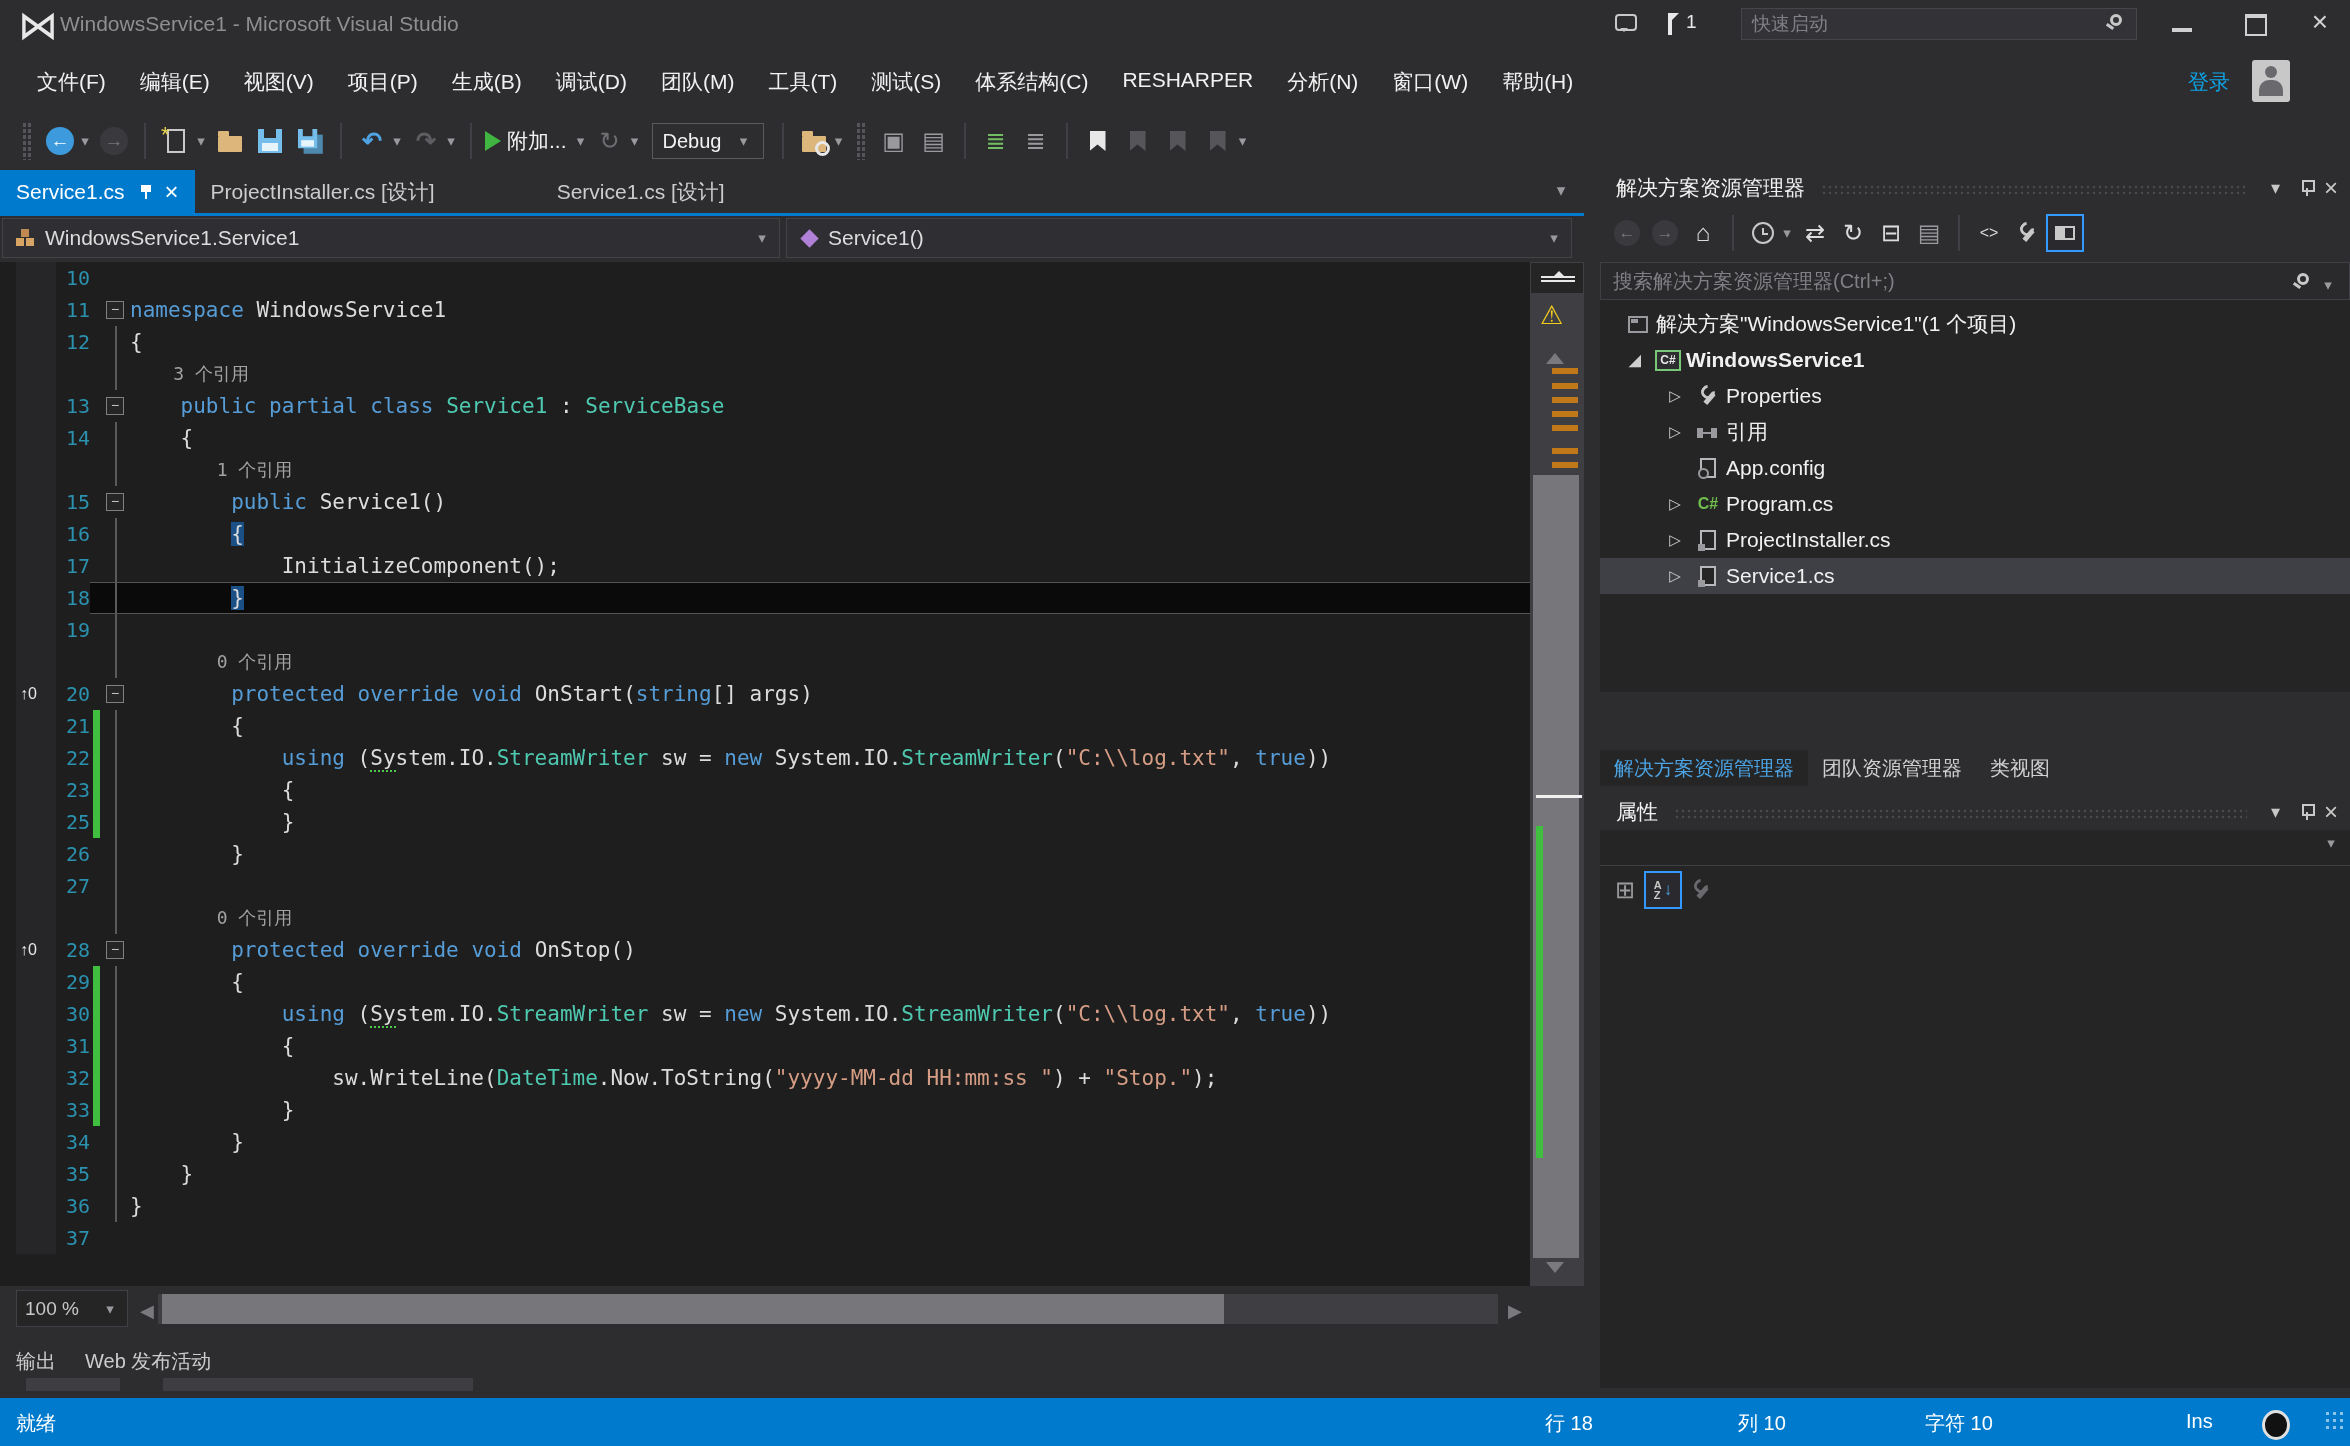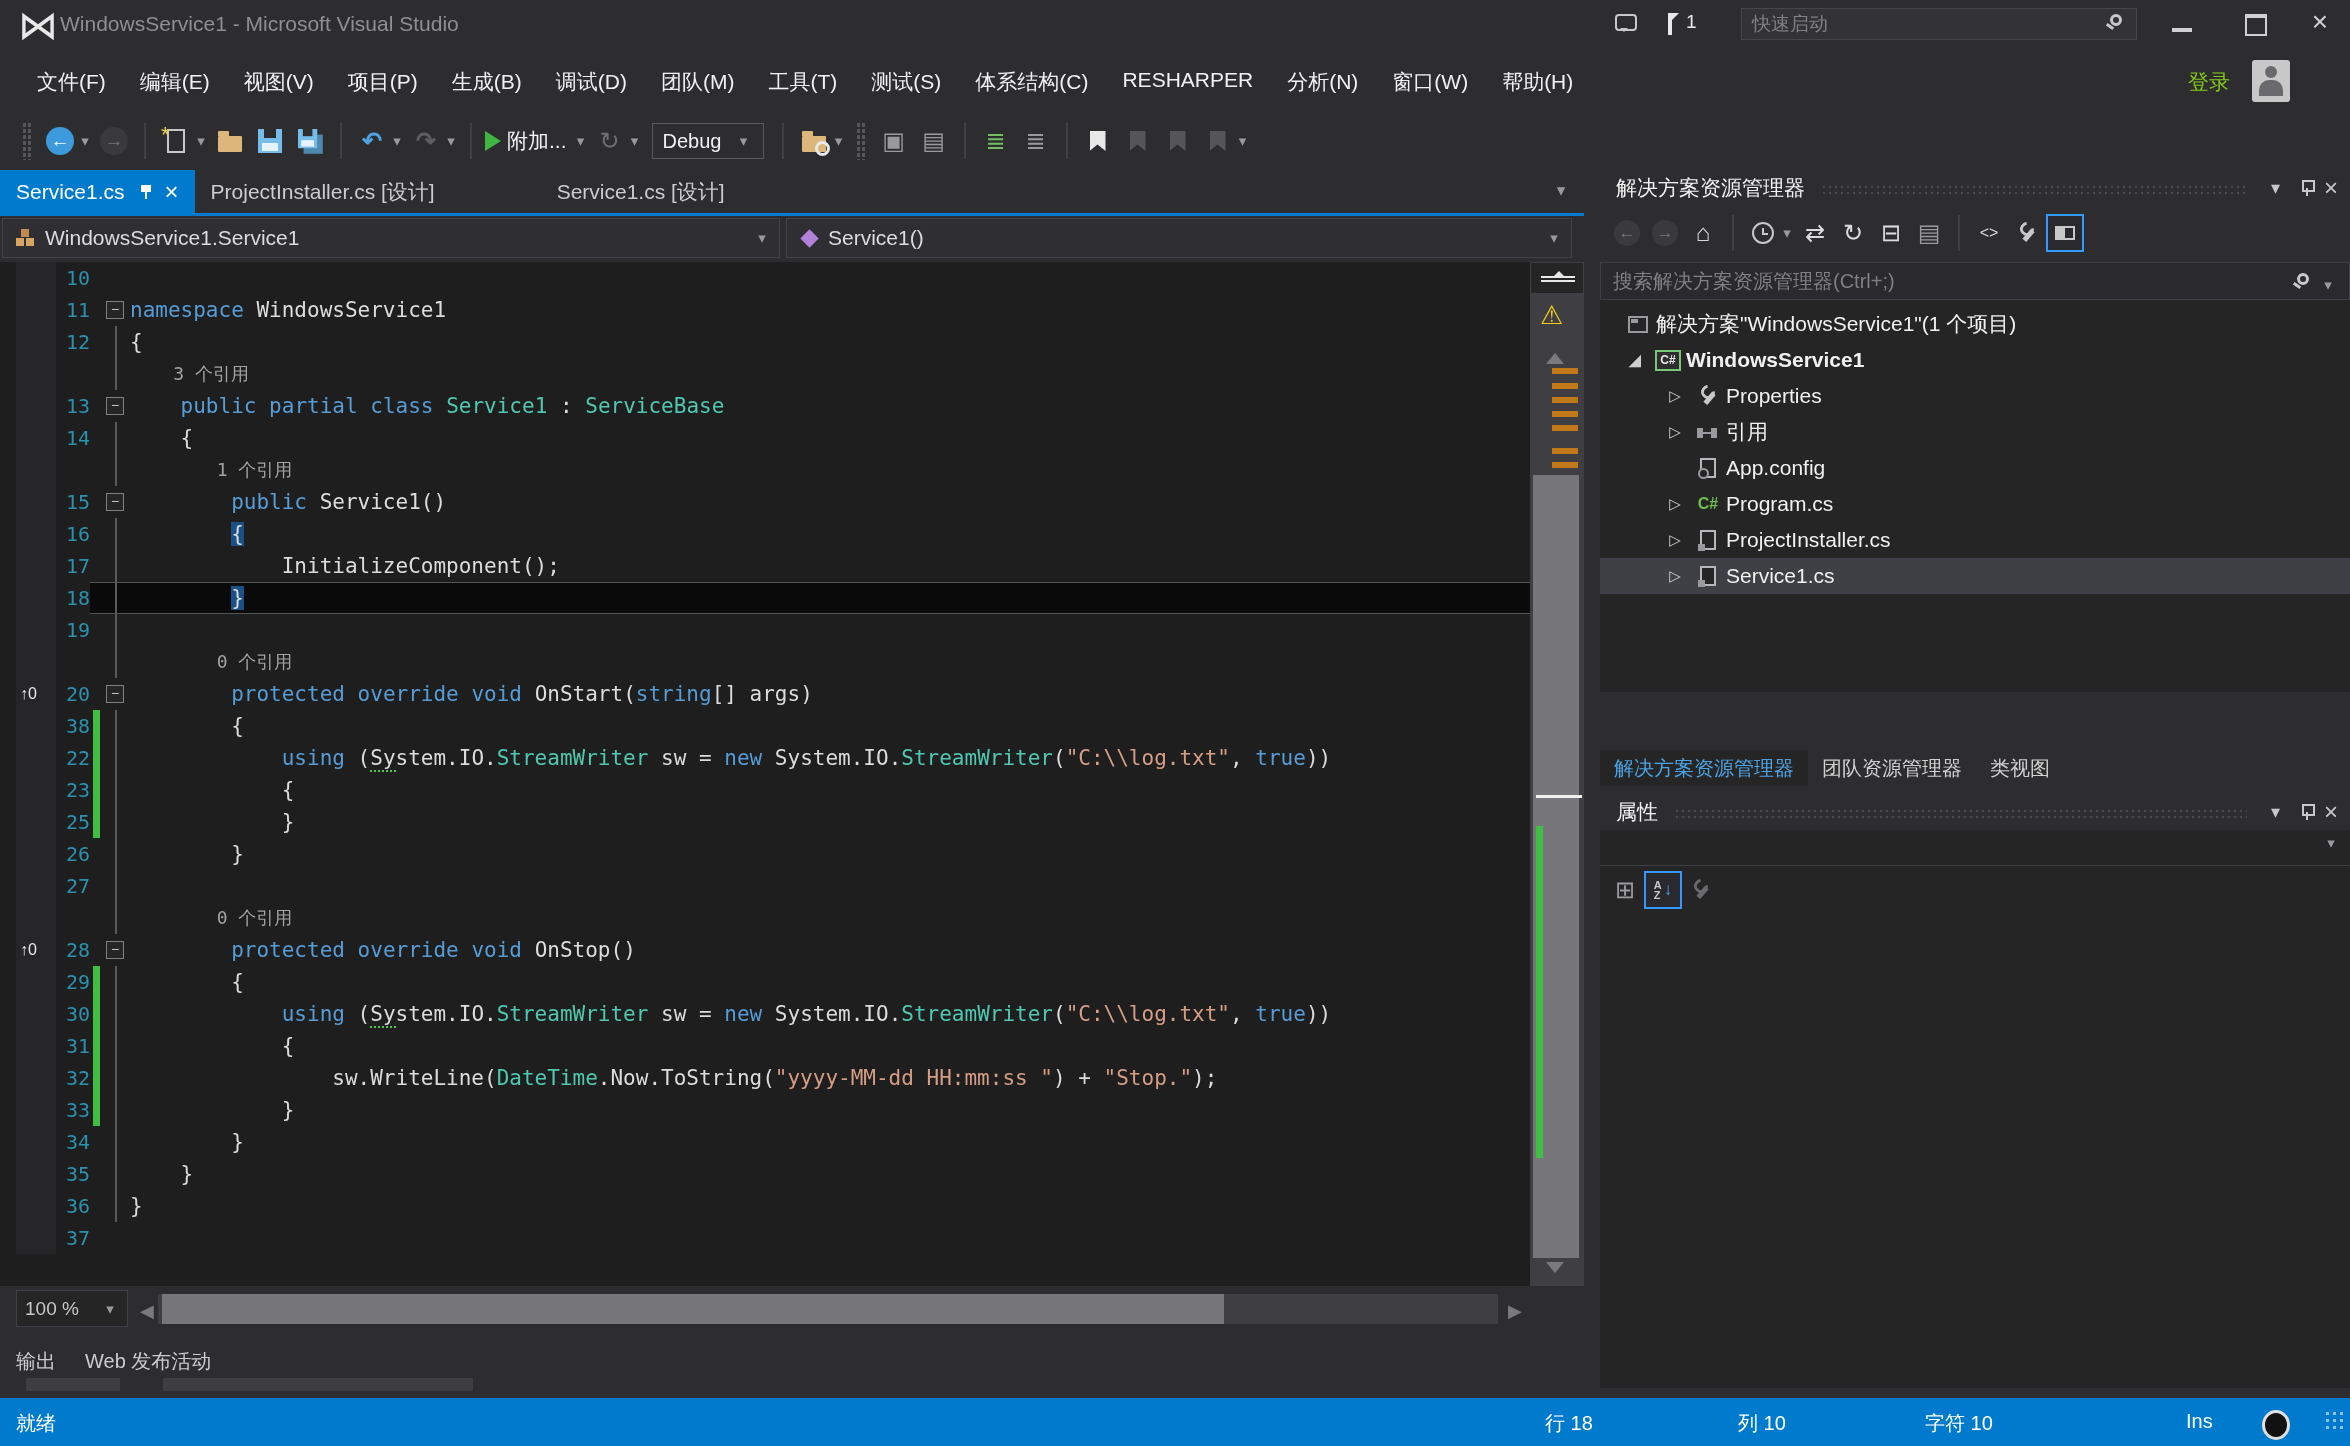--- a/index.html
+++ b/index.html
@@ -29,21 +29,21 @@
       border:3px solid #C8C8C8; border-radius:50%; }
   .qsearch:after { content:""; position:absolute; left:-7px; top:8px; width:8px; height:3px;
       background:#C8C8C8; transform:rotate(35deg); }
   .winbtn { position:absolute; top:6px; width:44px; height:34px; }
   .wb-min:before { content:""; position:absolute; left:12px; top:22px; width:20px; height:4px; background:#D0D0D0; }
   .wb-max:before { content:""; position:absolute; left:13px; top:8px; width:18px; height:16px; border:2px solid #D0D0D0; border-top-width:4px; }
   .wb-close { color:#D0D0D0; font-size:28px; text-align:center; line-height:32px; }
   
   #menubar { position:absolute; left:0; top:52px; width:2350px; height:60px; display:flex; align-items:center; padding-left:20px; }
   .menu-item { font-size:21px; color:#F1F1F1; padding:8px 17px; cursor:default; }
-  #signin { position:absolute; right:120px; top:16px; font-size:21px; color:#84cc16; }
+  #signin { position:absolute; right:120px; top:16px; font-size:21px; color:#0ea5e9; }
   #avatar { position:absolute; right:60px; top:8px; width:38px; height:42px; background:#C8C8C8; border-radius:3px; }
   #avatar:before { content:""; position:absolute; left:13px; top:6px; width:12px; height:12px; border-radius:50%; background:#6A6A6E; }
   #avatar:after { content:""; position:absolute; left:7px; top:20px; width:24px; height:16px; border-radius:10px 10px 0 0; background:#6A6A6E; }
   
   #toolbar { position:absolute; left:0; top:112px; width:2350px; height:58px; display:flex; align-items:center; padding-left:14px; }
   .tgrip { width:10px; height:38px; margin:0 8px;
       background-image:radial-gradient(#56565A 1.6px, transparent 1.8px); background-size:5px 6px; }
   .tsep { width:2px; height:36px; background:#3F3F46; margin:0 10px; }
   .tbtn { position:relative; width:34px; height:34px; margin:0 3px; display:flex; align-items:center; justify-content:center; }
   .tcaret { color:#9A9A9E; font-size:15px; margin:0 2px 0 -2px; width:14px; text-align:center; }
@@ -457,21 +457,21 @@
             <div class="gl">↑0</div>
             <div class="num">20</div>
             <div class="bar"></div>
             <div class="fold">
               <div class="foldbox">−</div>
             </div>
             <div class="code"><span class="pln">        </span><span class="kw">protected</span><span class="pln"> </span><span class="kw">override</span><span class="pln"> </span><span class="kw">void</span><span class="pln"> OnStart(</span><span class="kw">string</span><span class="pln">[] args)</span></div>
           </div>
           <div class="row">
             <div class="gl"></div>
-            <div class="num">38</div>
+            <div class="num">21</div>
             <div class="bar g"></div>
             <div class="fold gd"></div>
             <div class="code"><span class="pln">        {</span></div>
           </div>
           <div class="row">
             <div class="gl"></div>
             <div class="num">22</div>
             <div class="bar g"></div>
             <div class="fold gd"></div>
             <div class="code"><span class="pln">            </span><span class="kw">using</span><span class="pln"> (</span><span class="sq">Sy</span><span class="pln">stem.IO.</span><span class="typ">StreamWriter</span><span class="pln"> sw = </span><span class="kw">new</span><span class="pln"> System.IO.</span><span class="typ">StreamWriter</span><span class="pln">(</span><span class="str">"C:\\log.txt"</span><span class="pln">, </span><span class="kw">true</span><span class="pln">))</span></div>

